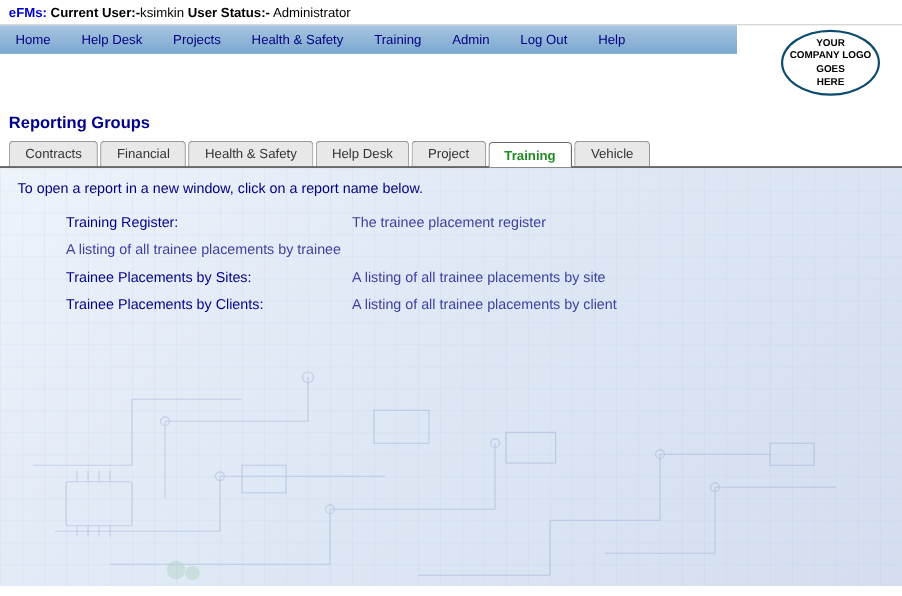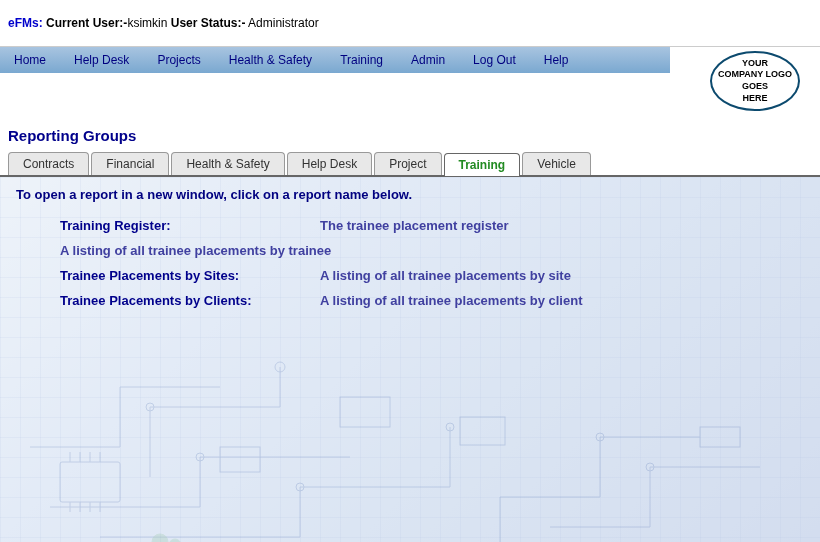--- a/index.html
+++ b/index.html
@@ -7,21 +7,21 @@
       font-family: Arial, sans-serif;
       font-size: 13px;
       background: #fff;
       width: 820px;
       min-height: 542px;
       overflow: hidden;
     }
 
     
     #top-bar {
-      padding: 16px 8px;
+      padding: 4px 8px;
       font-size: 12px;
       color: #000;
       border-bottom: 1px solid #ccc;
     }
     #top-bar .bold { font-weight: bold; }
     #top-bar .blue-bold { color: #00c; font-weight: bold; }
 
     
     #nav-menu {
       background: linear-gradient(to bottom, #a8c4e0, #7aa8d0);
@@ -99,21 +99,20 @@
       bottom: -1px;
       z-index: 2;
     }
 
     
     #content-area {
       position: relative;
       background: #fff;
       min-height: 380px;
       overflow: hidden;
-      font-weight: bold;
     }
 
     
     #blueprint-bg {
       position: absolute;
       top: 0; left: 0; right: 0; bottom: 0;
       background: linear-gradient(135deg, #dde8f5 0%, #c8d8f0 30%, #b8cce8 60%, #a8bce0 100%);
       opacity: 0.5;
       z-index: 0;
     }

